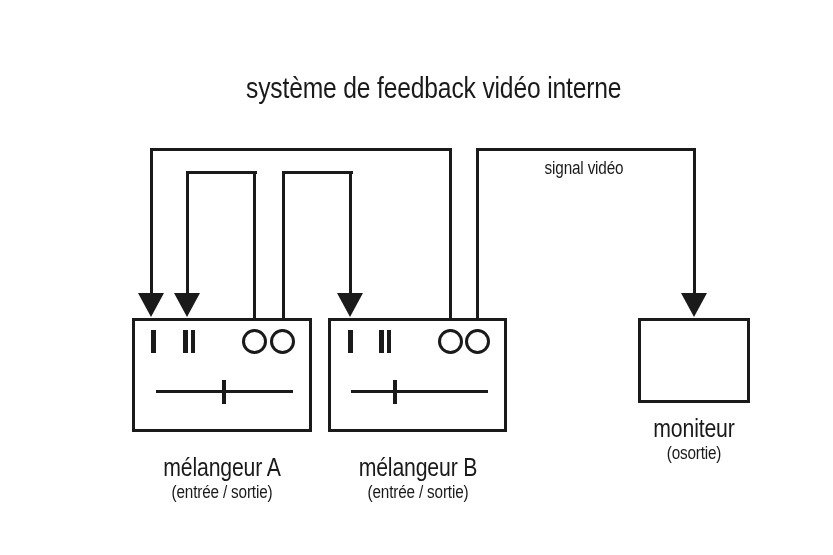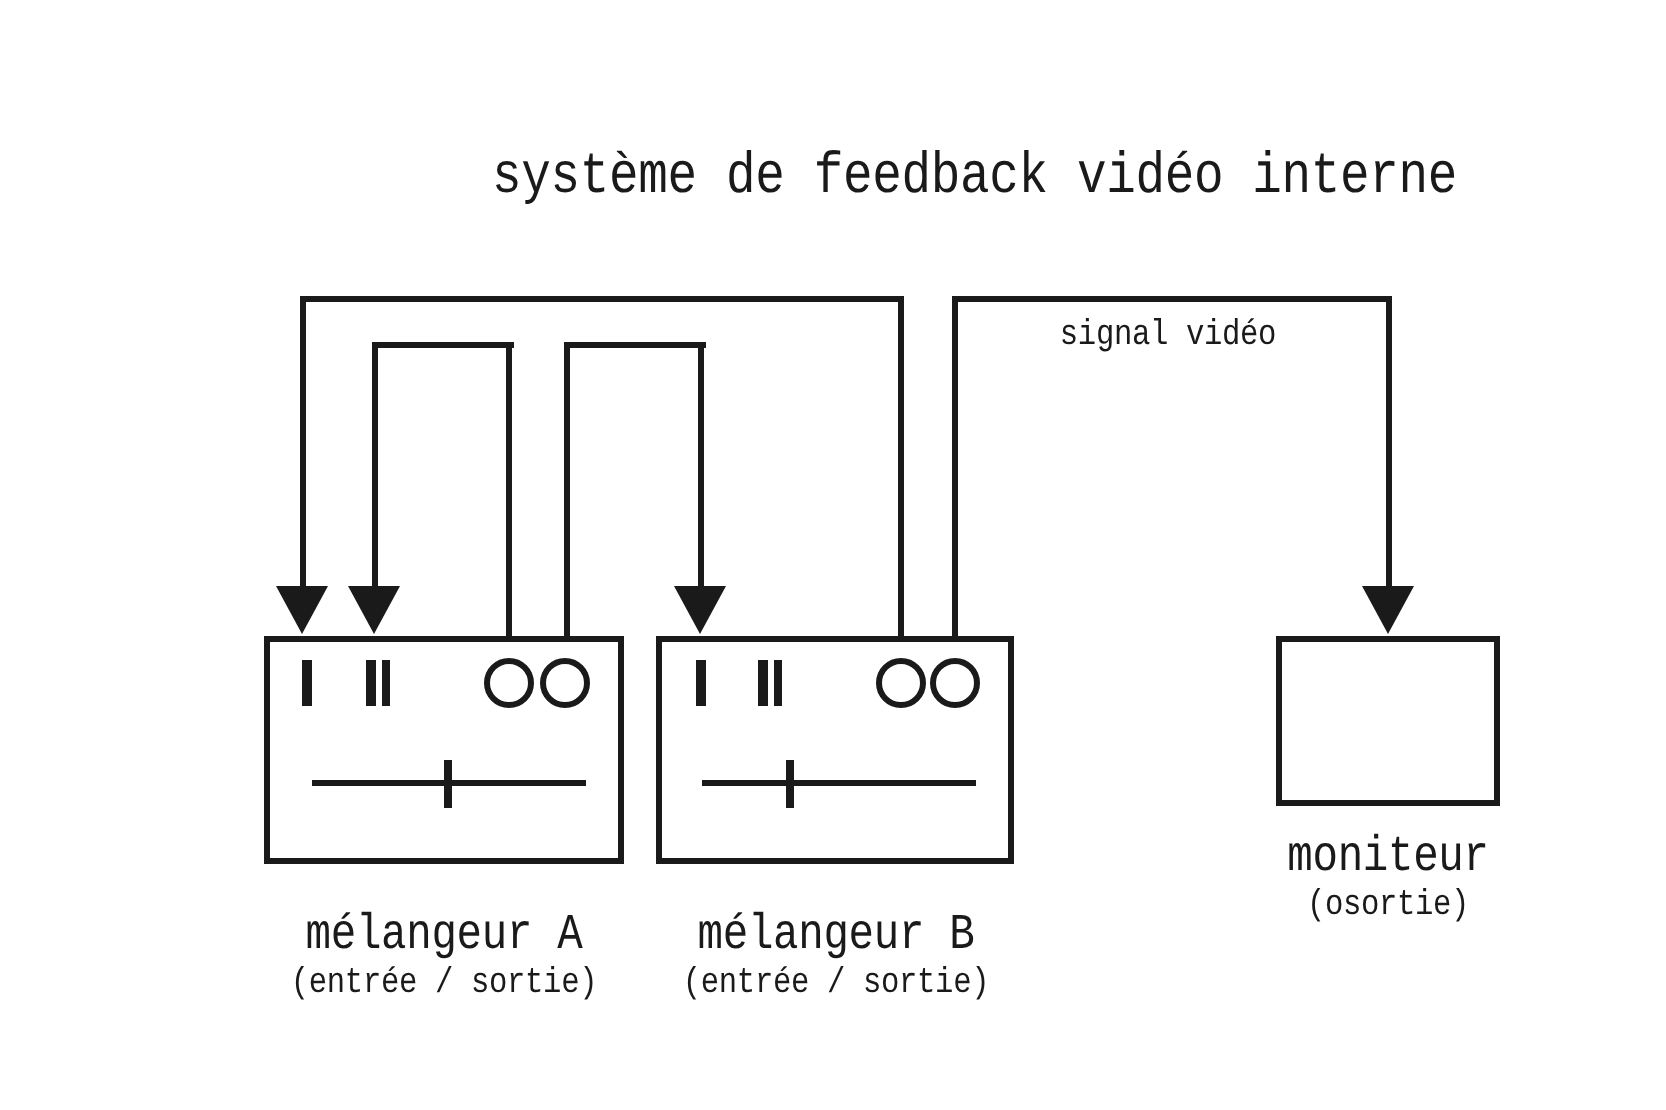--- a/index.html
+++ b/index.html
@@ -1,21 +1,21 @@
 <!DOCTYPE html>
 <html style="--ink: #1a1a1a; --bg: #ffffff;"><head>
 <meta charset="utf-8">
 <style>
   html, body { margin: 0; padding: 0; background: #ffffff; }
   .canvas {
     position: relative;
     width: 833px;
     height: 555px;
     background: var(--bg, #ffffff);
-    font-family: Liberation Mono, monospace;
+    font-family: Liberation Sans, sans-serif;
     color: var(--ink, #1a1a1a);
     overflow: hidden;
   }
   .seg { position: absolute; background: var(--ink, #1a1a1a); }
   .arrowhead {
     position: absolute;
     width: 0; height: 0;
     border-left: 13.5px solid transparent;
     border-right: 13.5px solid transparent;
     border-top: 24px solid var(--ink, #1a1a1a);

